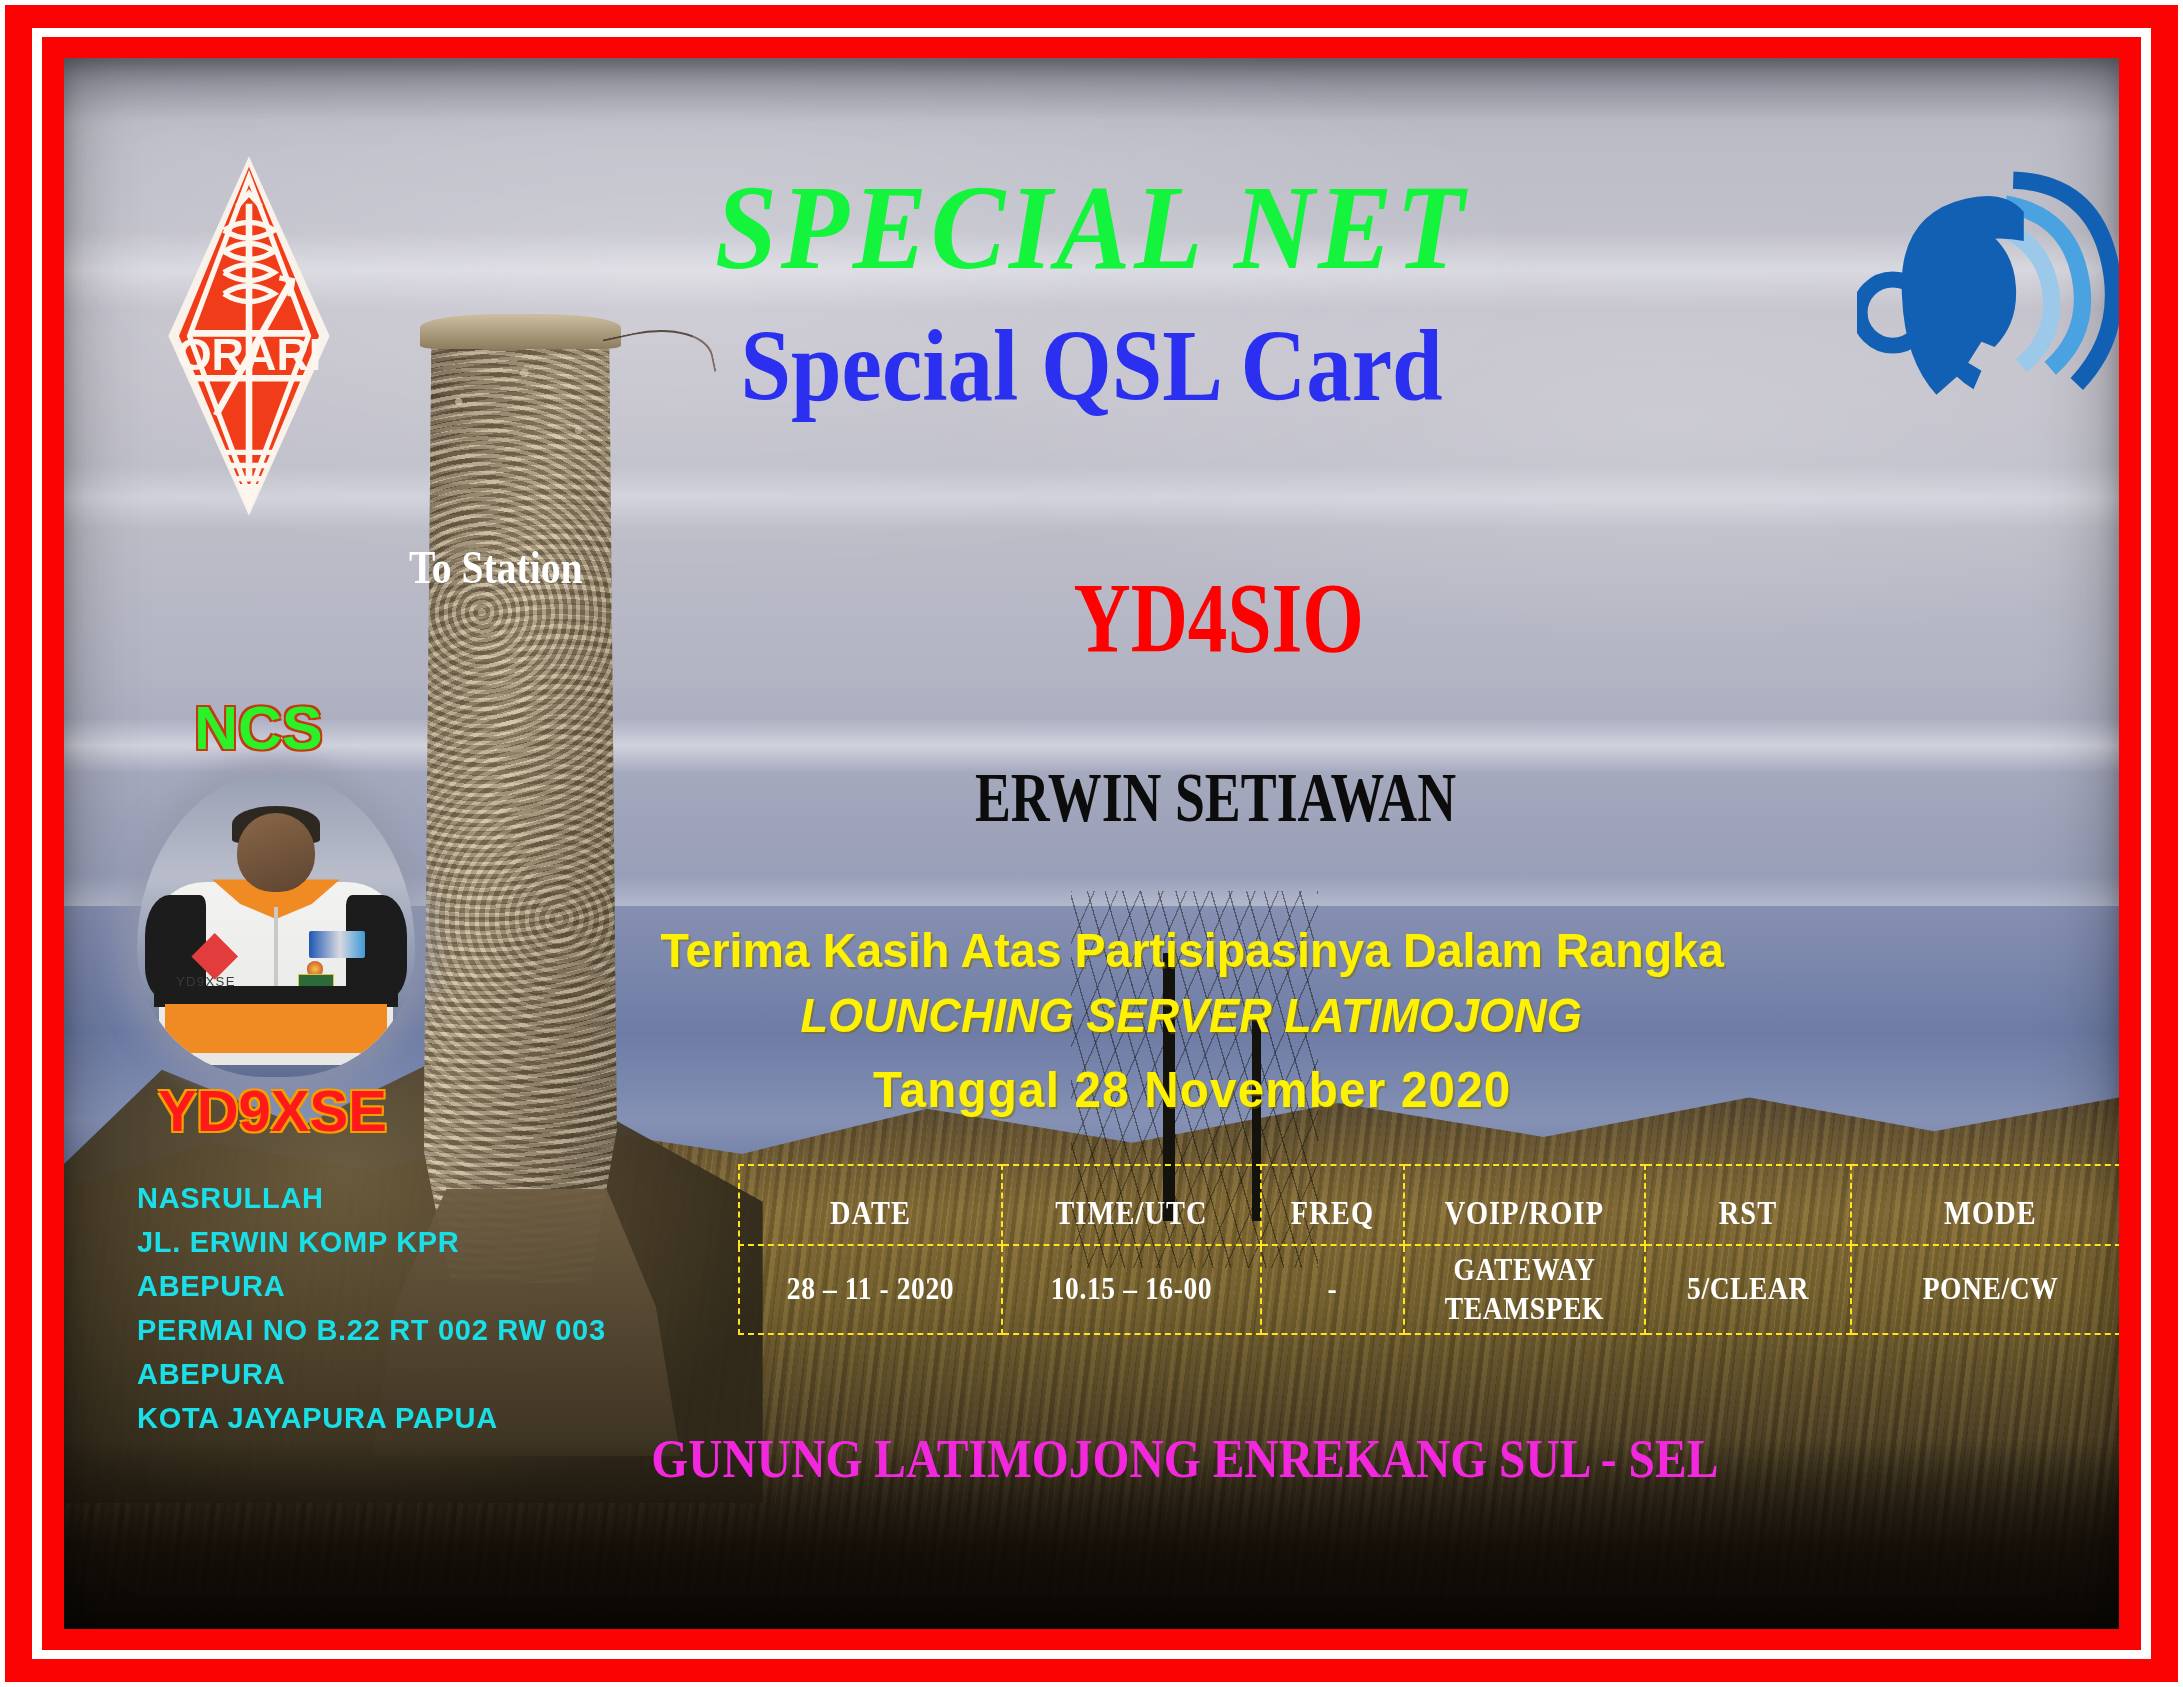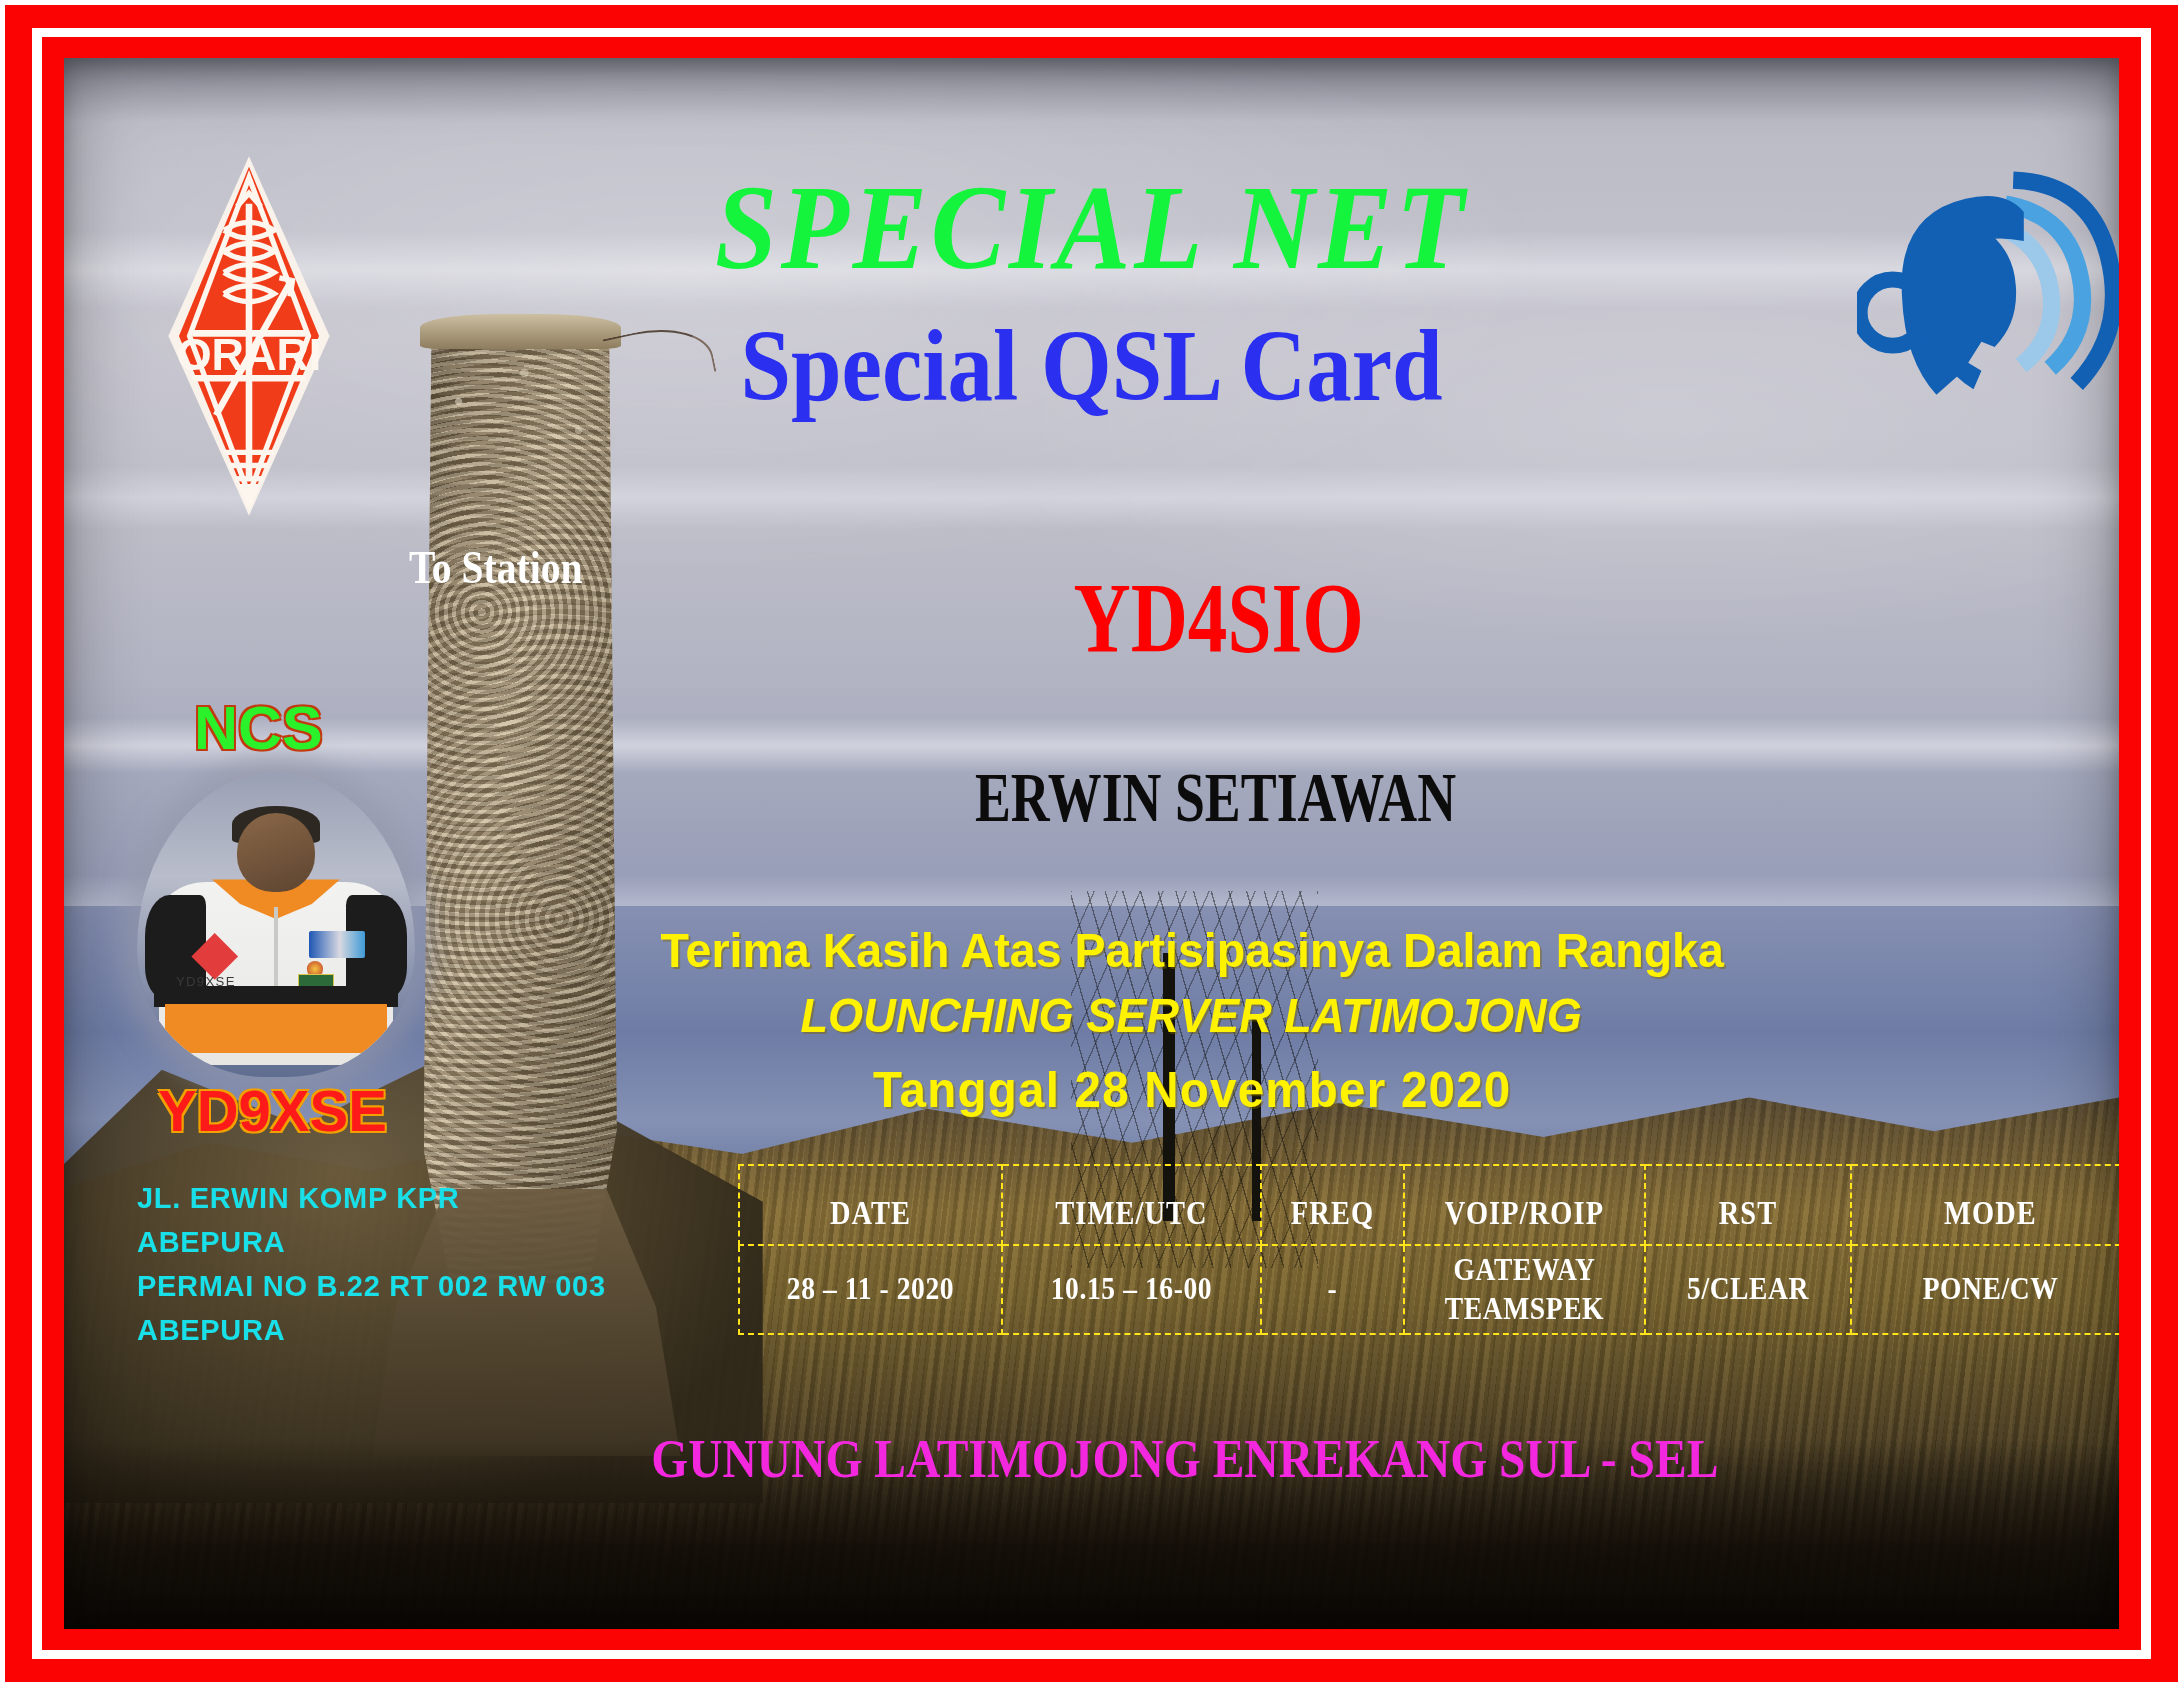--- a/index.html
+++ b/index.html
@@ -278,24 +278,26 @@
     <div class="L" id="t-name">ERWIN SETIAWAN</div>
 
     <div class="L ytxt" id="t-terima">Terima Kasih Atas Partisipasinya Dalam Rangka</div>
     <div class="L ytxt" id="t-lounch">LOUNCHING SERVER LATIMOJONG</div>
     <div class="L ytxt" id="t-tanggal">Tanggal  28  November  2020</div>
 
     <div class="L" id="t-ncs">NCS</div>
     <div class="L" id="t-ncscall">YD9XSE</div>
 
     <div class="addr">
+      <div>NASRULLAH</div>
       <div>JL. ERWIN KOMP KPR</div>
       <div>ABEPURA</div>
       <div>PERMAI NO B.22 RT 002 RW 003</div>
       <div>ABEPURA</div>
+      <div>KOTA JAYAPURA PAPUA</div>
     </div>
 
     <table id="qtable">
       <tbody>
           <tr class="hdr">
         <td class="c-date">DATE</td>
         <td class="c-time">TIME/UTC</td>
         <td class="c-freq">FREQ</td>
         <td class="c-voip">VOIP/ROIP</td>
         <td class="c-rst">RST</td>

